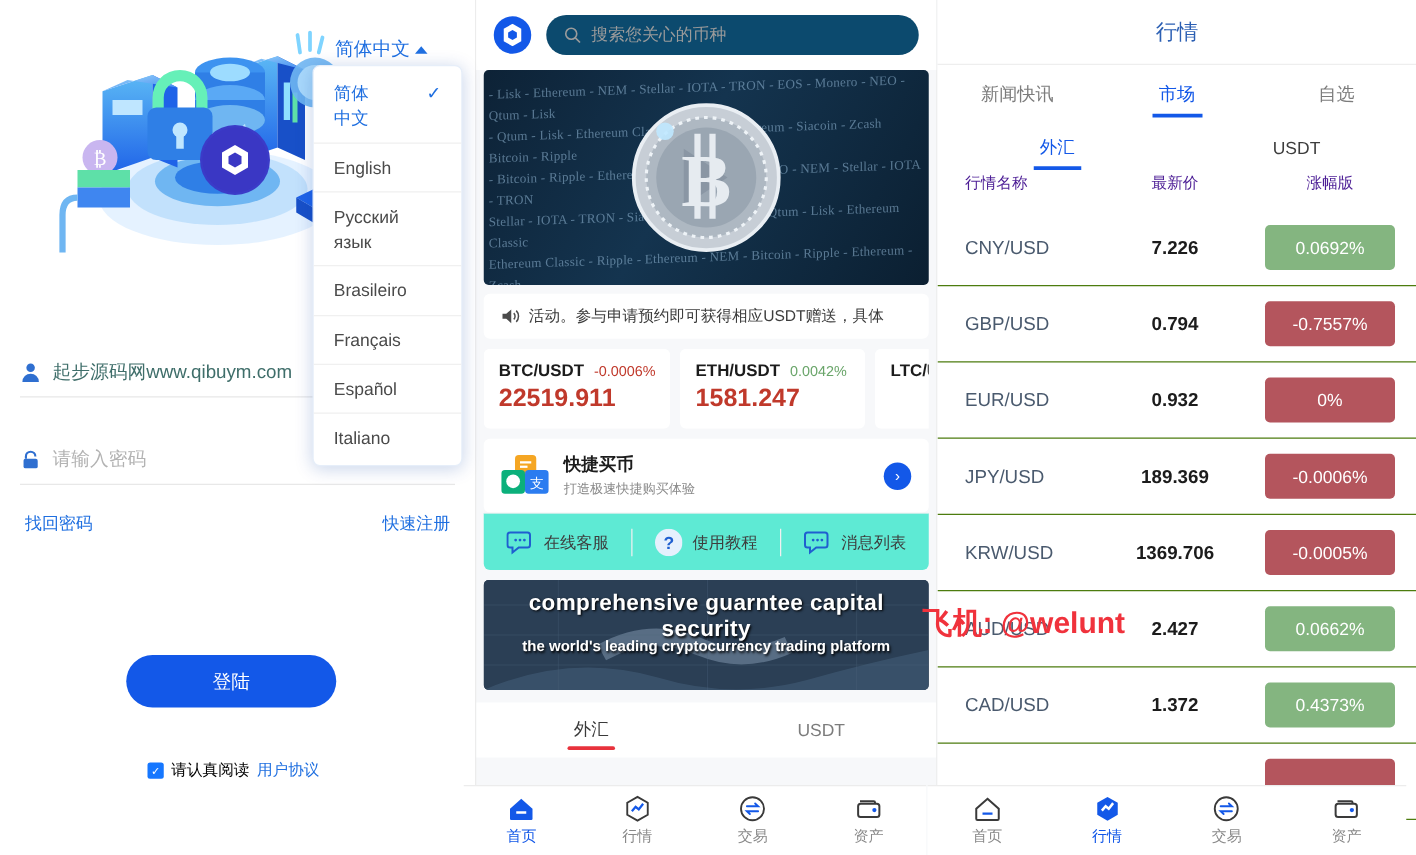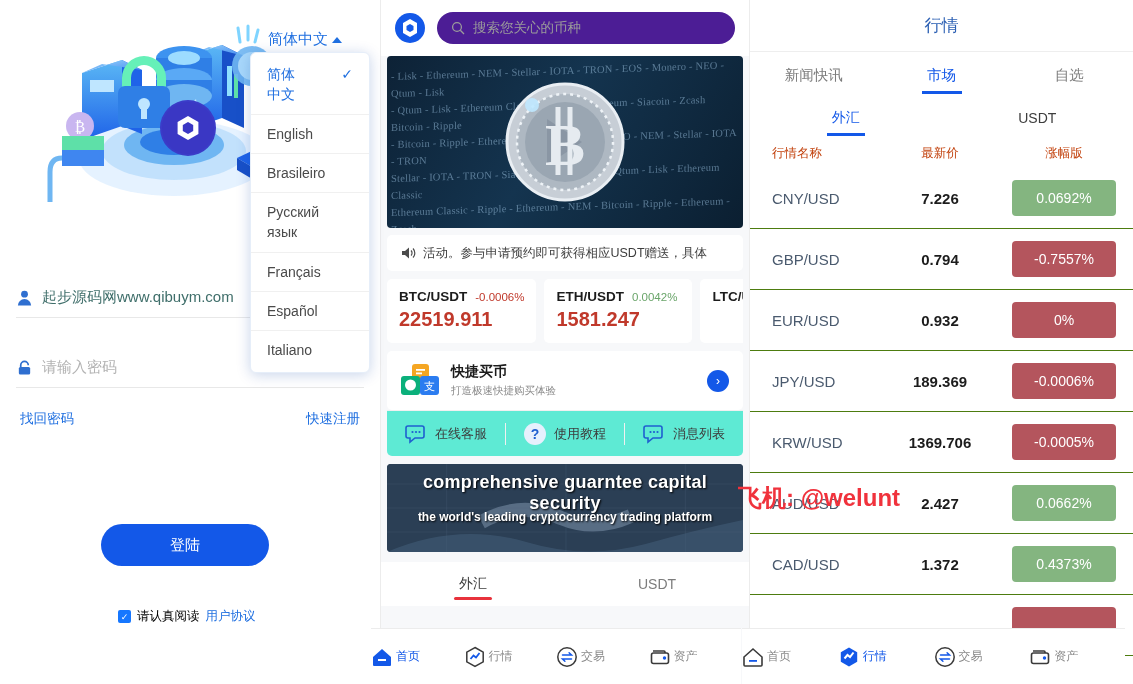--- a/index.html
+++ b/index.html
@@ -70,21 +70,21 @@
   .agree-l { font-size: 12.5px; color: #1f6fe0; cursor: pointer; }
 
   
   .mid-panel {
     position: relative; width: 370px; flex: 0 0 370px; height: 684px;
     background: #f7f8fa; border-left: 1px solid #ececec; border-right: 1px solid #ececec;
   }
   .mid-head { height: 56px; background: #fff; display: flex; align-items: center; padding: 0 14px; gap: 12px; }
   .logo-badge { width: 30px; height: 30px; border-radius: 50%; background: #1358e8;
                 display: flex; align-items: center; justify-content: center; flex: 0 0 auto; }
-  .search-box { flex: 1; height: 32px; background: #4c1d95; border-radius: 16px;
+  .search-box { flex: 1; height: 32px; background: #0c4a6e; border-radius: 16px;
                 display: flex; align-items: center; gap: 8px; padding: 0 14px; cursor: text; }
   .search-ph { font-size: 13.5px; color: #9b9b9b; }
 
   .mid-scroll { height: 628px; overflow: hidden; }
   .hero { margin: 0 6px; height: 172px; border-radius: 4px; overflow: hidden; position: relative;
           background: linear-gradient(120deg,#0d2236 0%,#14344f 45%,#0b1f31 100%); }
   .hero-txt { position: absolute; inset: 0; color: rgba(150,185,215,.55);
               font-size: 10.5px; line-height: 17px; padding: 6px 4px;
               font-family: "Liberation Serif", serif; letter-spacing: .2px;
               transform: skewY(-2deg); overflow: hidden; white-space: pre-line; }
@@ -143,40 +143,40 @@
           display: flex; align-items: center; justify-content: center; }
   .rtab.on { color: #1358e8; }
   .rtab.on::after { content: ""; position: absolute; bottom: 4px; left: 50%;
                     transform: translateX(-50%); width: 40px; height: 3px; background: #1358e8; }
   .r-sub { height: 40px; display: flex; }
   .rsub { flex: 1; text-align: center; font-size: 14px; color: #3d3d3d;
           cursor: pointer; position: relative; display: flex; align-items: center; justify-content: center; }
   .rsub.on { color: #1358e8; }
   .rsub.on::after { content: ""; position: absolute; bottom: 2px; left: 50%;
                     transform: translateX(-50%); width: 38px; height: 3px; background: #1358e8; }
-  .r-colhead { display: flex; height: 30px; align-items: center; font-size: 12.5px; color: #c2410c; }
+  .r-colhead { display: flex; height: 30px; align-items: flex-start; font-size: 12.5px; color: #4c1d95; }
   .rows { overflow: hidden; }
   .row { display: flex; align-items: center; height: 61px; border-bottom: 1px solid #4d7c0f; cursor: pointer; }
   .c-name { flex: 0 0 135px; padding-left: 22px; font-size: 15px; color: #4a5a6e; }
   .c-price { flex: 0 0 110px; text-align: center; font-size: 15px; font-weight: bold; color: #1c1c1c; }
   .c-chg { flex: 1; display: flex; justify-content: center; }
   .badge { width: 104px; height: 36px; border-radius: 4px; color: #fff; font-size: 14px;
            display: flex; align-items: center; justify-content: center; }
   .up { background: #84b580; }
   .down { background: #b4555d; }
   .colh-name { flex: 0 0 135px; padding-left: 22px; }
   .colh-price { flex: 0 0 110px; text-align: center; }
   .colh-chg { flex: 1; text-align: center; }
 
   
   .botnav { position: absolute; bottom: 0; height: 56px; background: #fff;
             border-top: 1px solid #ececec; display: flex; align-items: center; }
   .bn-mid { left: 371px; width: 370px; }
   .bn-right { left: 742px; width: 383px; }
-  .bn { flex: 1; display: flex; flex-direction: row; align-items: center; gap: 3px; cursor: pointer; }
+  .bn { flex: 1; display: flex; flex-direction: column; align-items: center; gap: 3px; cursor: pointer; }
   .bn-l { font-size: 12px; color: #8a8a8a; }
   .bn.on .bn-l { color: #1358e8; }
 
   .watermark { position: absolute; left: 738px; top: 482px; font-size: 24px; font-weight: bold;
                color: #f0323c; white-space: nowrap; z-index: 40; pointer-events: none;
                font-family: "Liberation Sans", sans-serif; }
 </style>
 </head>
 <body>
 
@@ -252,25 +252,25 @@
     <div class="lang-menu">
       <div class="lang-item active">
         <span>简体
 中文</span>
         <span class="lang-check">✓</span>
       </div>
       <div class="lang-item">
         <span>English</span>
       </div>
       <div class="lang-item">
-        <span>Brasileiro</span>
-      </div>
-      <div class="lang-item">
         <span>Русский
 язык</span>
+      </div>
+      <div class="lang-item">
+        <span>Brasileiro</span>
       </div>
       <div class="lang-item">
         <span>Français</span>
       </div>
       <div class="lang-item">
         <span>Español</span>
       </div>
       <div class="lang-item">
         <span>Italiano</span>
       </div>

